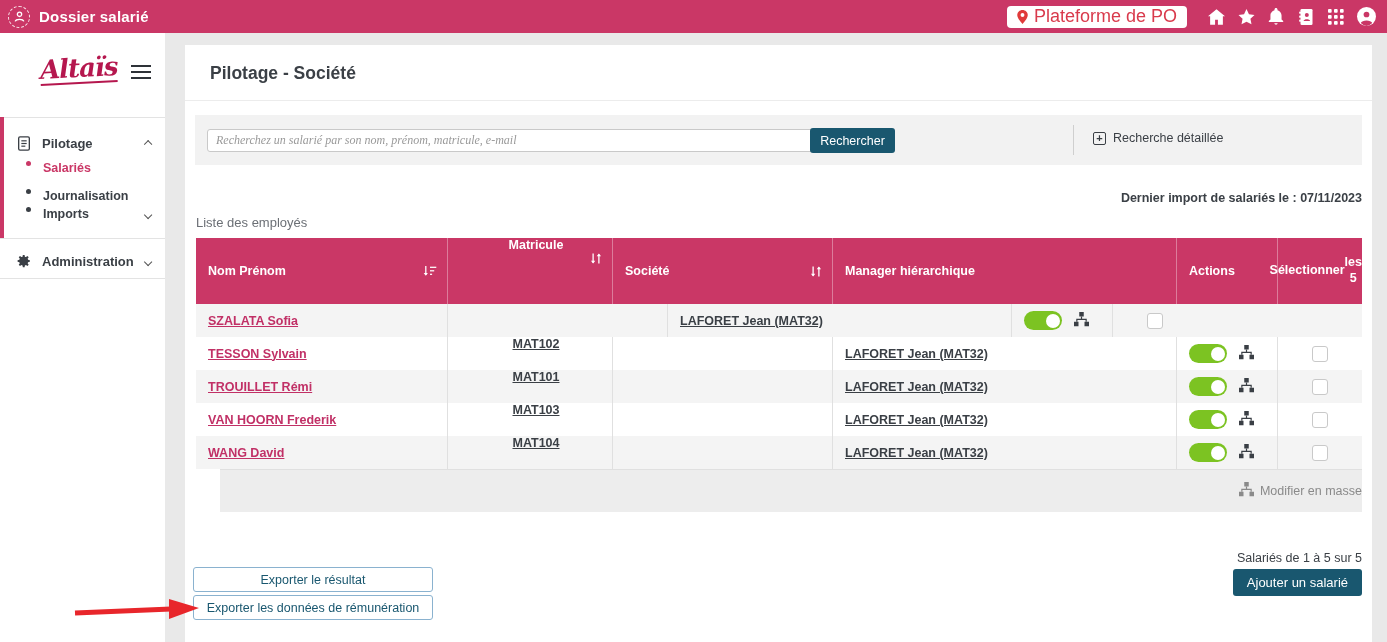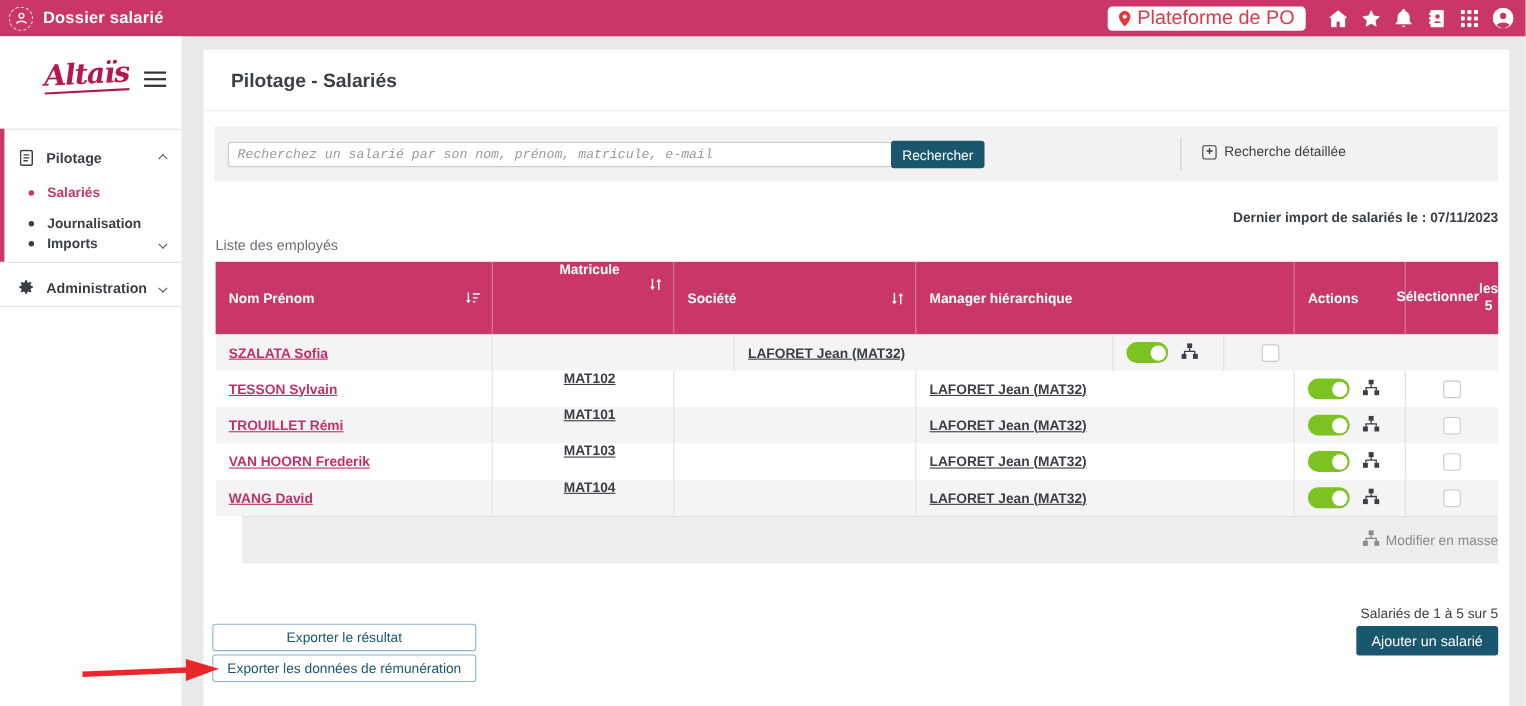--- a/index.html
+++ b/index.html
@@ -21,32 +21,32 @@
   .burger { position:absolute; right:14px; top:28px; width:20px; cursor:pointer; }
   .burger div { height:2.5px; background:#2e3238; margin:3.5px 0; }
   .side-sep { position:absolute; left:0; width:165px; height:1px; background:#e3e3e3; }
   .active-bar { position:absolute; left:0; top:84px; width:4px; height:121px; background:#ca3766; }
   .menu-row { position:absolute; left:0; width:165px; height:30px; display:flex; align-items:center; cursor:pointer; color:#3a3f45; font-size:13px; font-weight:bold; }
   .menu-row .micon { width:16px; margin-left:16px; margin-right:10px; display:flex; justify-content:center; }
   .chev { border:solid #555; border-width:0 1.8px 1.8px 0; padding:2.6px; display:inline-block; }
   .chev.up { transform:rotate(-135deg); margin-top:3px; }
   .chev.down { transform:rotate(45deg); margin-top:-3px; }
   .menu-row .chev-wrap { margin-left:auto; margin-right:14px; }
-  .sub-row { position:absolute; left:0; width:165px; height:28px; display:flex; align-items:center; cursor:pointer; font-size:12.5px; font-weight:bold; color:#3a3f45; }
+  .sub-row { position:absolute; left:0; width:165px; height:28px; display:flex; cursor:pointer; font-size:12.5px; font-weight:bold; color:#3a3f45; }
   .sub-row .dot { width:5px; height:5px; border-radius:50%; background:#3a3f45; margin-left:26px; margin-right:12px; }
   .sub-row.active { color:#ca3766; }
   .sub-row.active .dot { background:#ca3766; }
 
   
   .card { position:absolute; left:185px; top:45px; width:1187px; height:597px; background:#fff; }
   .page-title { position:absolute; left:25px; top:18px; font-size:17.5px; font-weight:bold; color:#3b4046; }
   .title-rule { position:absolute; left:0; top:55px; width:1187px; height:1px; background:#ececec; }
 
   .search-band { position:absolute; left:10px; top:70px; width:1167px; height:50px; background:#f2f2f2; }
-  .search-input { position:absolute; left:12px; top:14px; width:668px; height:23px; border:1px solid #c9c9c9; border-radius:3px; padding:0 8px; font-size:12px; font-style:italic; color:#555; background:#fff; font-family:Liberation Mono, monospace; }
+  .search-input { position:absolute; left:12px; top:14px; width:668px; height:23px; border:1px solid #c9c9c9; border-radius:3px; padding:0 8px; font-size:12px; font-style:italic; color:#555; background:#fff; font-family:Liberation Serif, serif; }
   .search-input::placeholder { color:#999; font-style:italic; }
   .btn-teal { background:#19576f; color:#fff; border:none; border-radius:3px; font-size:12.5px; cursor:pointer; font-family:"Liberation Sans", sans-serif; }
   .search-btn { position:absolute; left:615px; top:13px; width:85px; height:25px; }
   .band-divider { position:absolute; left:878px; top:10px; width:1px; height:30px; background:#cfcfcf; }
   .detailed { position:absolute; left:898px; top:16px; display:flex; align-items:center; gap:7px; font-size:12.5px; color:#3a3f45; cursor:pointer; }
   .plusbox { width:13px; height:13px; border:1.5px solid #3a3f45; border-radius:2px; font-size:11px; line-height:11px; text-align:center; color:#3a3f45; font-weight:bold; }
 
   .last-import { position:absolute; right:10px; top:146px; font-size:12.5px; font-weight:bold; color:#3b4046;text-align:center; }
   .list-label { position:absolute; left:11px; top:170px; font-size:13px; color:#6b6f75; }
 
@@ -197,21 +197,21 @@
           <path d="M12 8a4 4 0 100 8 4 4 0 000-8zm10 5.5v-3l-3-.5a7.3 7.3 0 00-.8-1.9l1.8-2.5-2.1-2.1-2.5 1.8c-.6-.35-1.2-.6-1.9-.8L13 1.5h-3l-.5 3c-.7.2-1.3.45-1.9.8L5.1 3.5 3 5.6l1.8 2.5c-.35.6-.6 1.2-.8 1.9l-3 .5v3l3 .5c.2.7.45 1.3.8 1.9L3 18.4l2.1 2.1 2.5-1.8c.6.35 1.2.6 1.9.8l.5 3h3l.5-3c.7-.2 1.3-.45 1.9-.8l2.5 1.8 2.1-2.1-1.8-2.5c.35-.6.6-1.2.8-1.9z" fill="#3a3f45"></path>
         </svg>
     </span>
     <span>Administration</span>
     <span class="chev-wrap"><span class="chev down"></span></span>
   </div>
   <div class="side-sep" style="top:245px;"></div>
 </div>
 
 <div class="card">
-  <div class="page-title">Pilotage - Salariés</div>
+  <div class="page-title">Pilotage - Société</div>
   <div class="title-rule"></div>
 
   <div class="search-band">
     <input class="search-input" type="text" placeholder="Recherchez un salarié par son nom, prénom, matricule, e-mail" style="">
     <button class="btn-teal search-btn">Rechercher</button>
     <div class="band-divider"></div>
     <div class="detailed">
       <span class="plusbox">+</span>
       <span>Recherche détaillée</span>
     </div>

